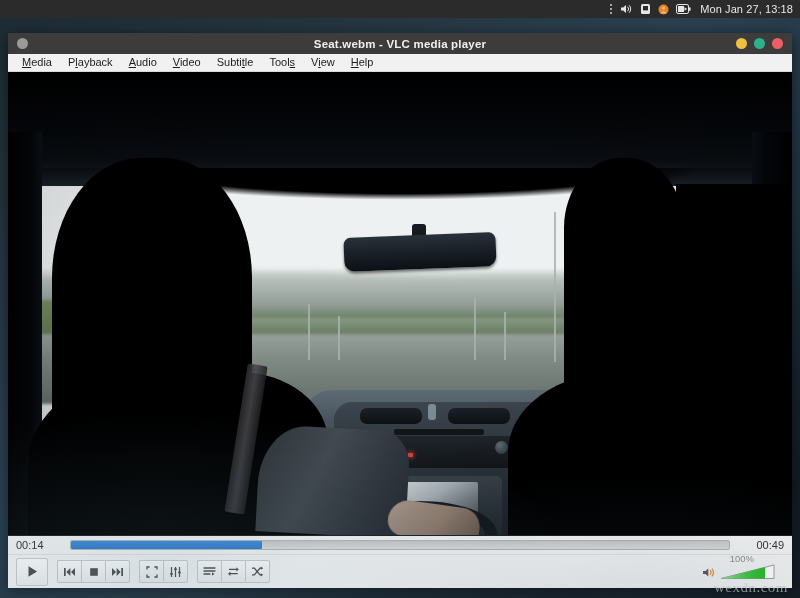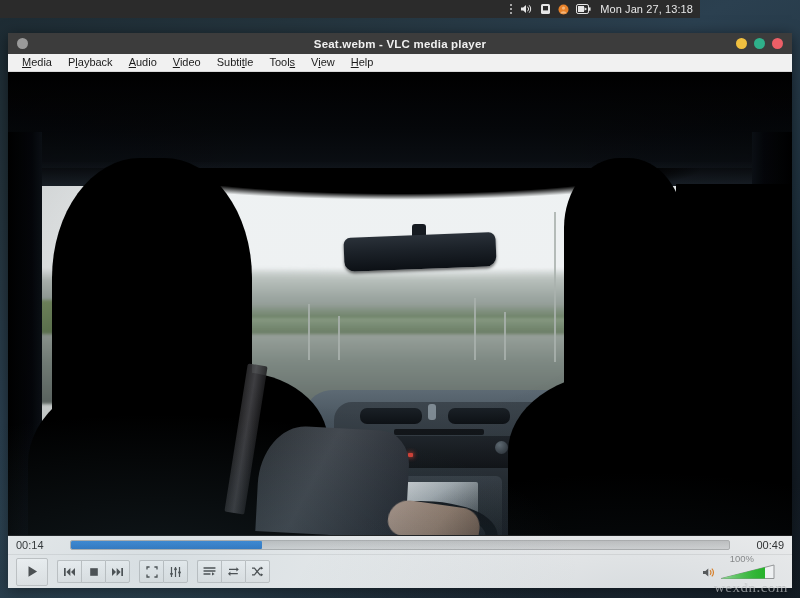--- a/index.html
+++ b/index.html
@@ -21,21 +21,21 @@
     position:absolute; left:0; top:0; right:0; bottom:0;
     background:
       radial-gradient(ellipse 600px 220px at 20% 95%, rgba(90,130,150,.18), transparent 70%),
       radial-gradient(ellipse 500px 180px at 80% 100%, rgba(60,90,110,.15), transparent 70%);
     pointer-events:none;
   }
 
   
   #topbar {
     position: absolute; left: 0; top: 0;
-    width: 700px; height: 18px;
+    width: 800px; height: 18px;
     background: #2b2b2b;
     display: flex; align-items: center; justify-content: flex-end;
     z-index: 40;
   }
   #tray { display: flex; align-items: center; gap: 7px; padding-right: 7px; }
   .tray-ico { display:flex; align-items:center; justify-content:center; height: 18px; }
   .tray-ico svg { display: block; }
   #clock {
     color: #e8e8e8; font-size: 11px; letter-spacing: .1px;
     font-family: "Liberation Sans", sans-serif; padding-left: 2px;

